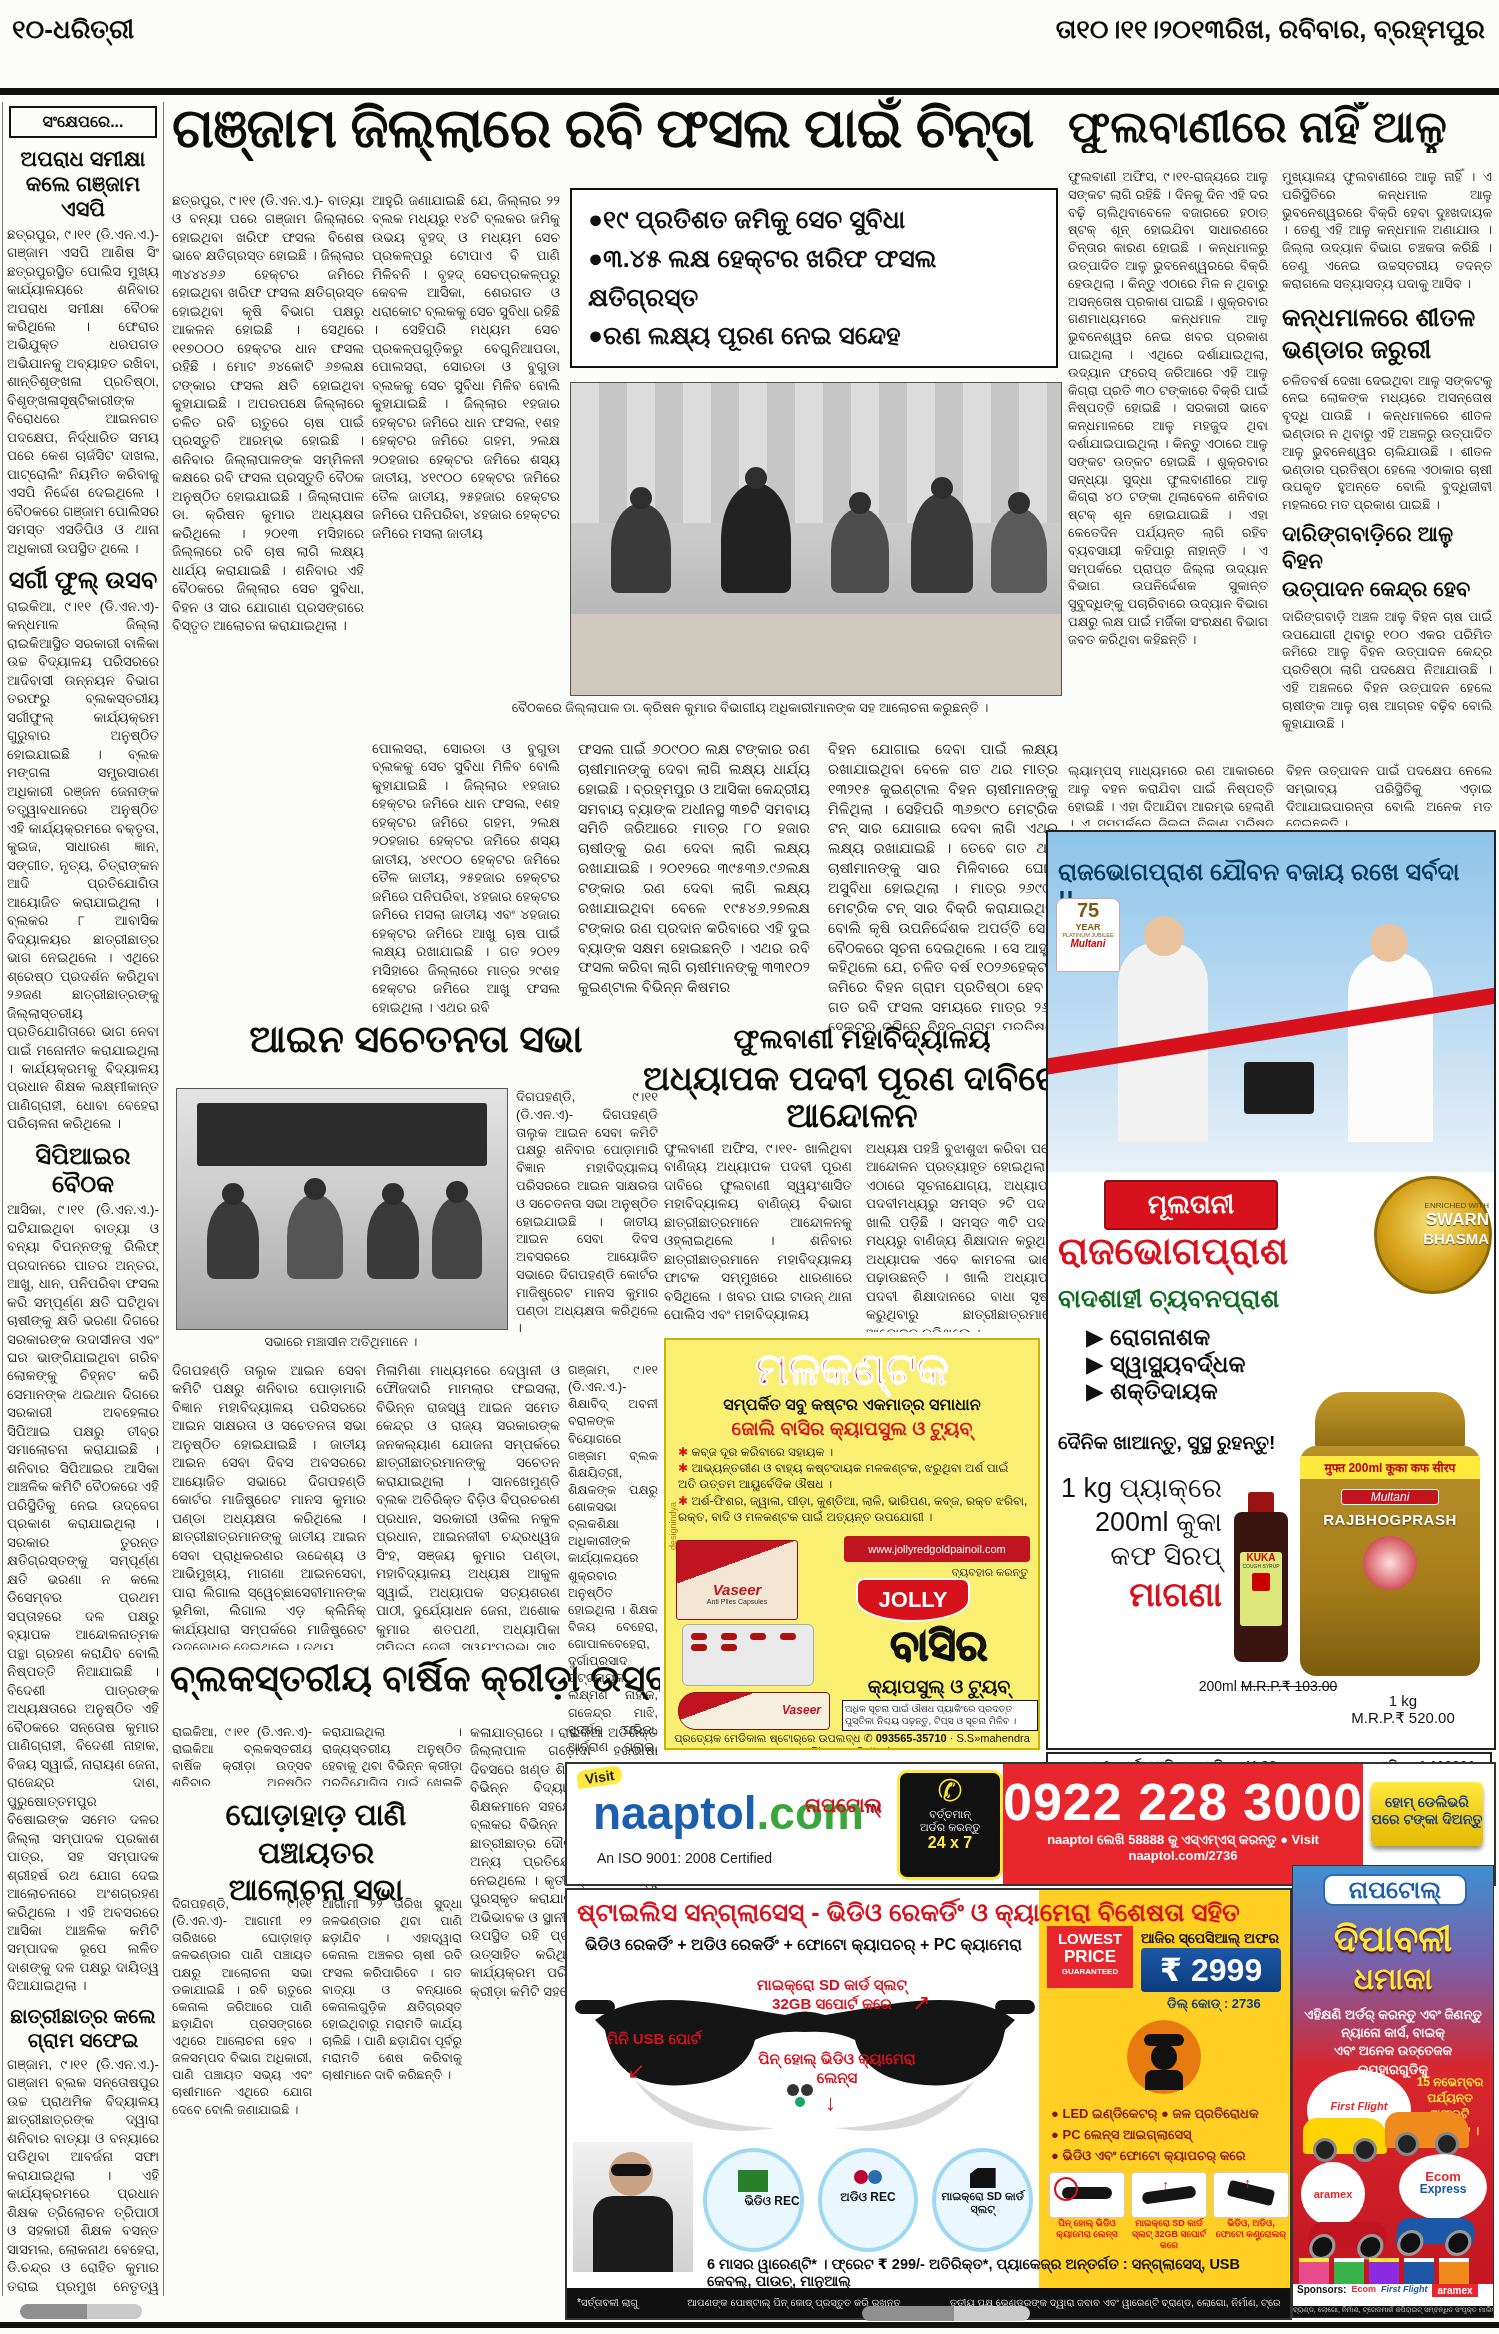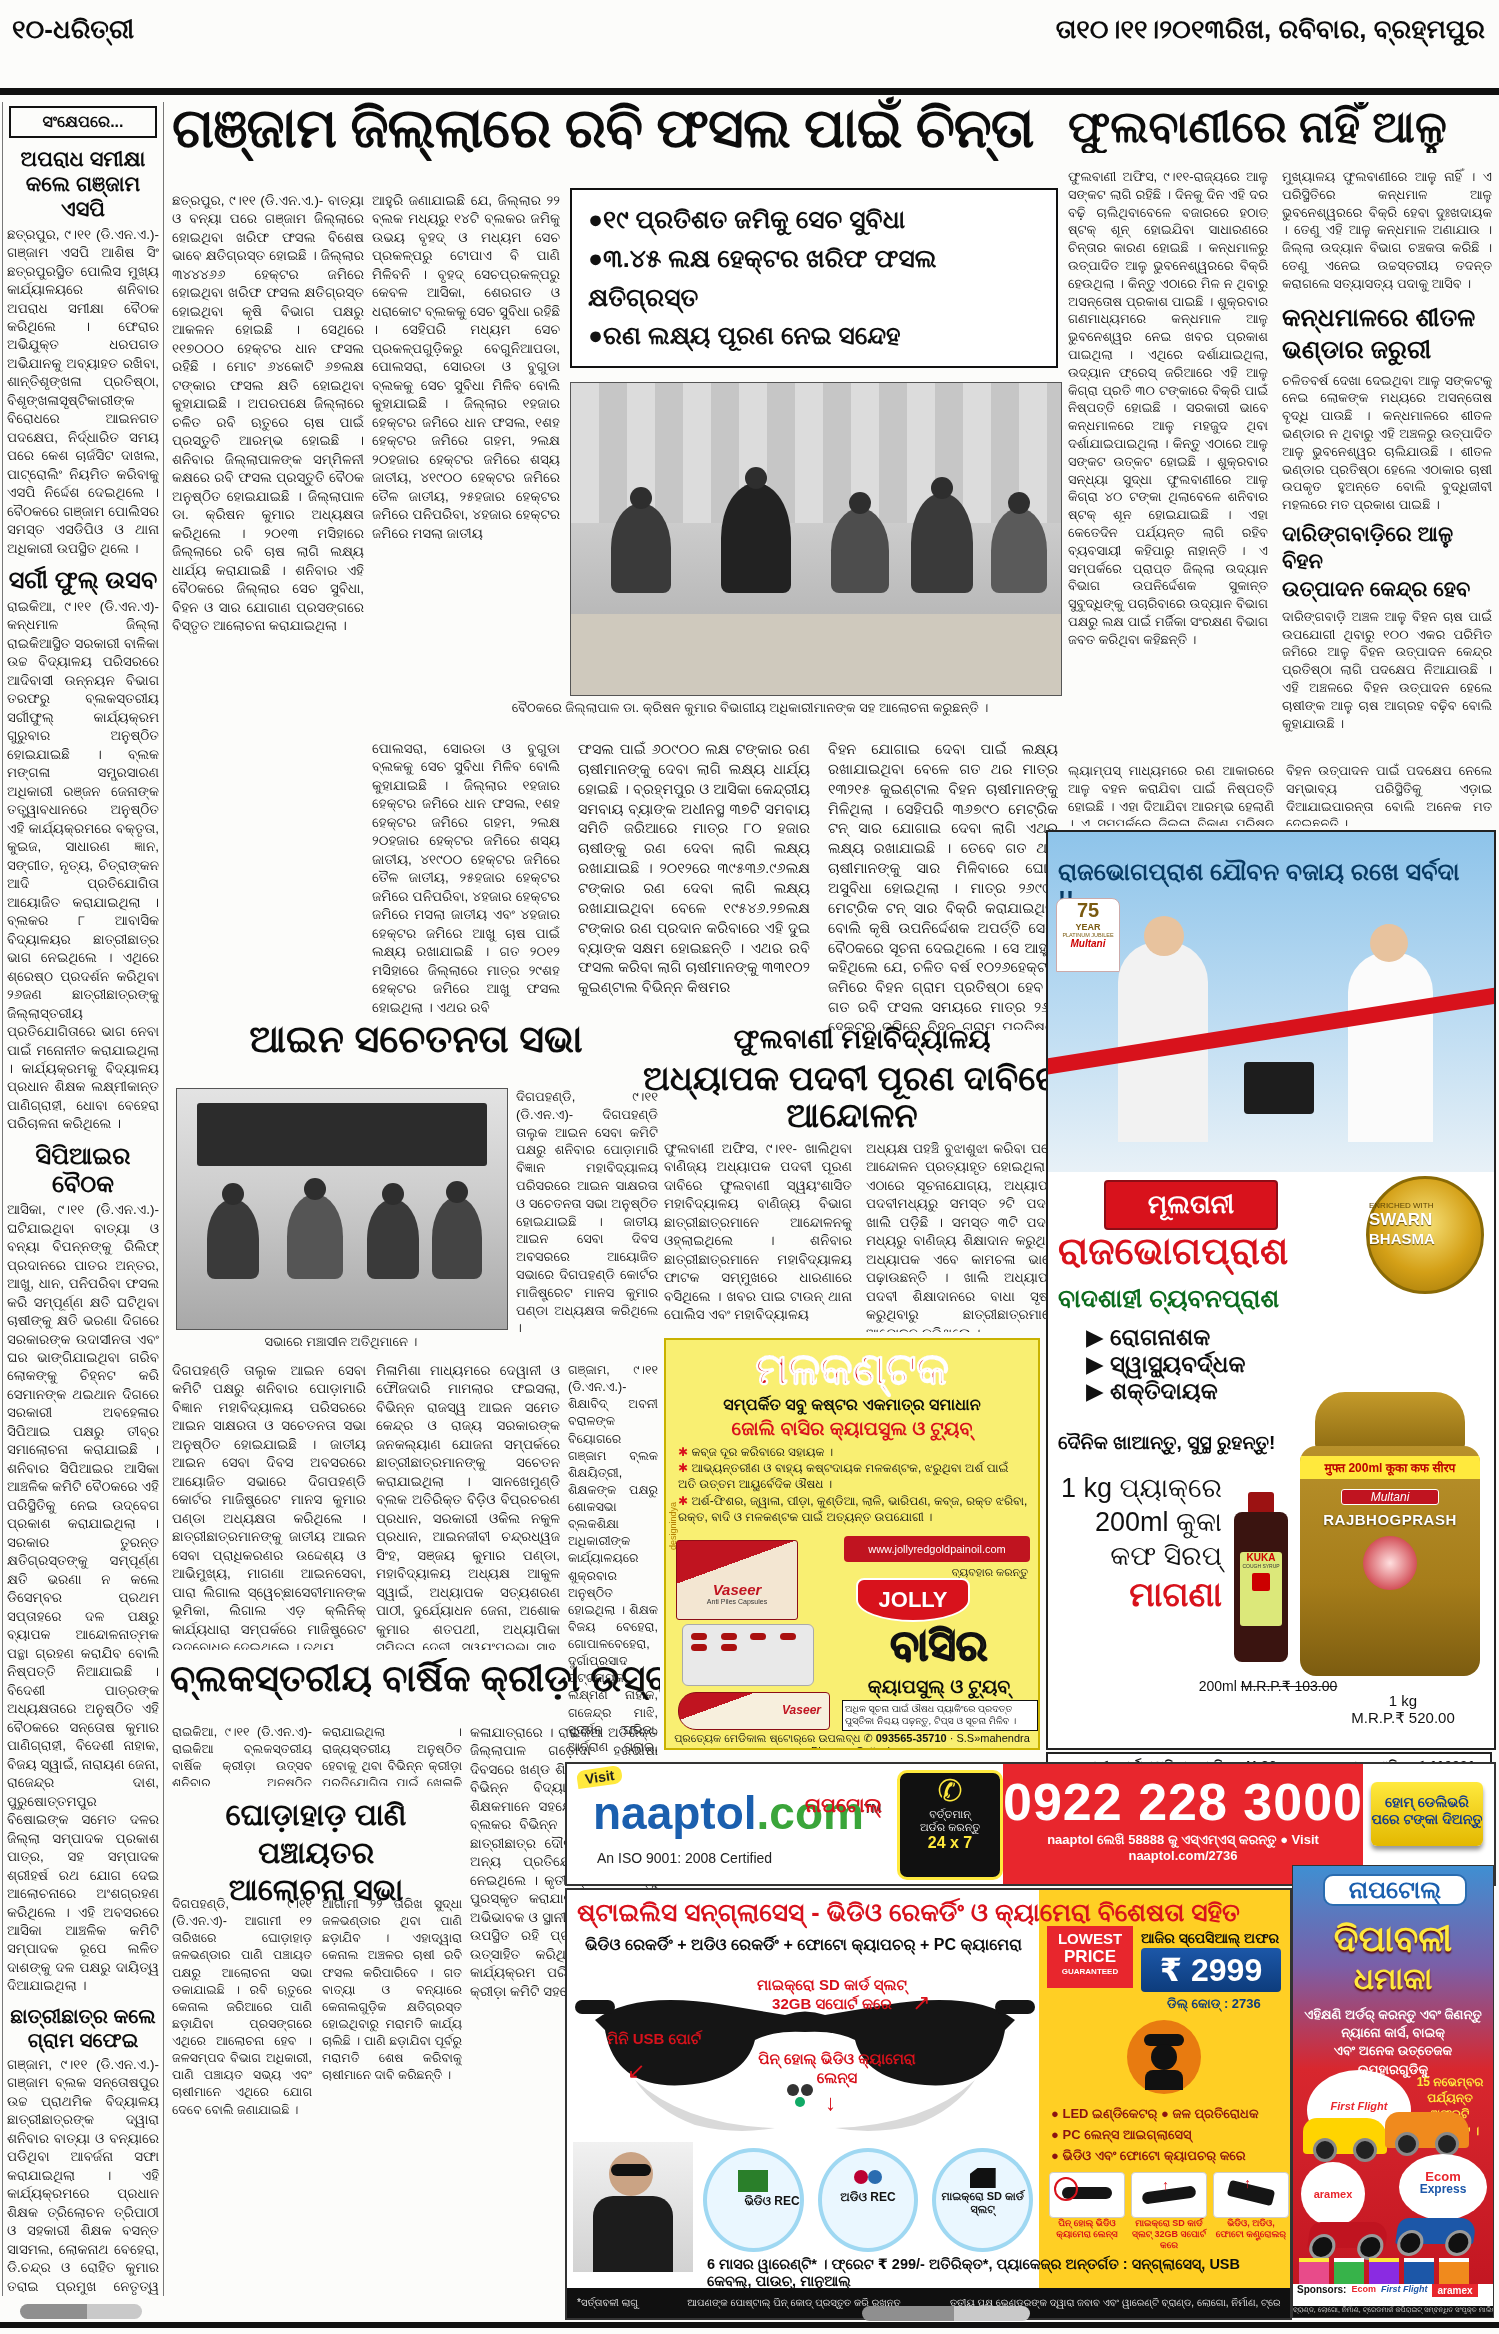--- a/index.html
+++ b/index.html
@@ -169,21 +169,21 @@
       <div class="abs" style="left:70px;top:110px;width:90px;height:200px;background:#f2f2f2;border-radius:40px 40px 0 0;"></div>
       <div class="abs circ" style="left:96px;top:84px;width:40px;height:40px;background:#e8c39e;"></div>
       <div class="abs" style="left:300px;top:120px;width:85px;height:190px;background:#fbfbfb;border-radius:40px 40px 0 0;"></div>
       <div class="abs circ" style="left:322px;top:92px;width:38px;height:38px;background:#e8c39e;"></div>
       <div class="abs" style="left:-10px;top:190px;width:480px;height:16px;background:#d8121c;transform:rotate(-9deg);"></div>
       <div class="abs" style="left:196px;top:230px;width:70px;height:52px;background:#1d1d1d;border-radius:4px;"></div>
     </div>
 
     <div class="abs" style="left:56px;top:348px;width:170px;height:46px;background:#d8121c;border:2px solid #8c0e16;border-radius:4px;color:#fff;text-align:center;font-size:26px;font-weight:bold;line-height:44px;">ମୂଲତାନୀ</div>
     <div class="abs" style="left:10px;top:398px;width:300px;font-size:38px;font-weight:bold;color:#d8121c;">ରାଜଭୋଗପ୍ରାଶ</div>
-    <div class="abs gold circ" style="left:318px;top:344px;width:112px;height:112px;text-align:left;border:3px solid #8a6a06;">
+    <div class="abs gold circ" style="left:326px;top:344px;width:112px;height:112px;text-align:right;border:3px solid #8a6a06;">
       <div style="font-size:8px;color:#5c4404;margin-top:22px;">ENRICHED WITH</div>
       <div style="font-size:17px;font-weight:bold;color:#fff;text-shadow:0 1px 1px #5c4404;">SWARN</div>
       <div style="font-size:15px;font-weight:bold;color:#fff;text-shadow:0 1px 1px #5c4404;">BHASMA</div>
     </div>
     <div class="abs" style="left:10px;top:452px;width:250px;font-size:25px;font-weight:bold;color:#0d6b1e;">ବାଦଶାହୀ ଚ୍ୟବନପ୍ରାଶ</div>
     <div class="abs" style="left:38px;top:492px;font-size:23px;font-weight:bold;">
       <div><span>▶ </span><span>ରୋଗନାଶକ</span></div>
       <div><span>▶ </span><span>ସ୍ୱାସ୍ଥ୍ୟବର୍ଦ୍ଧକ</span></div>
       <div><span>▶ </span><span>ଶକ୍ତିଦାୟକ</span></div>
     </div>

